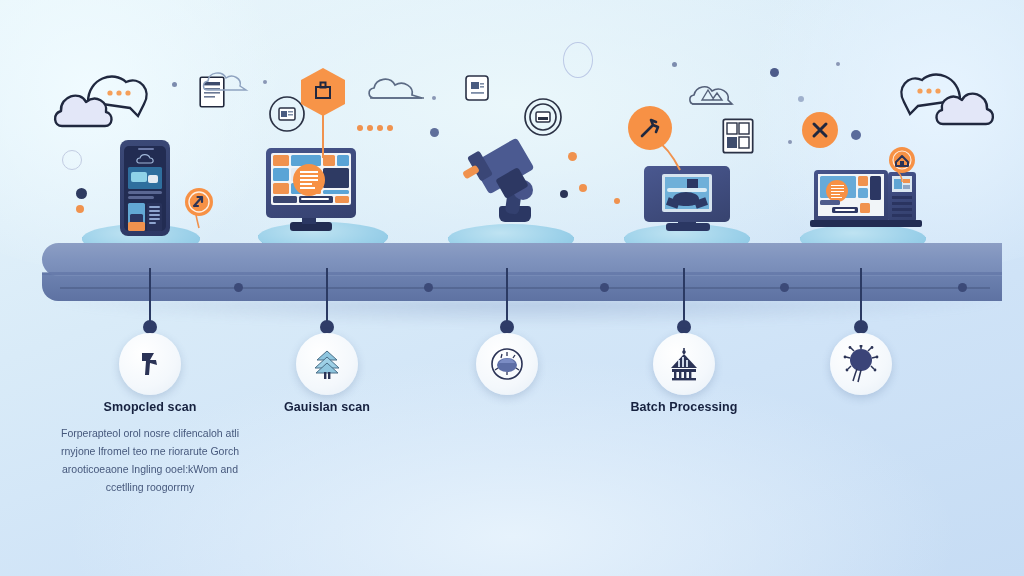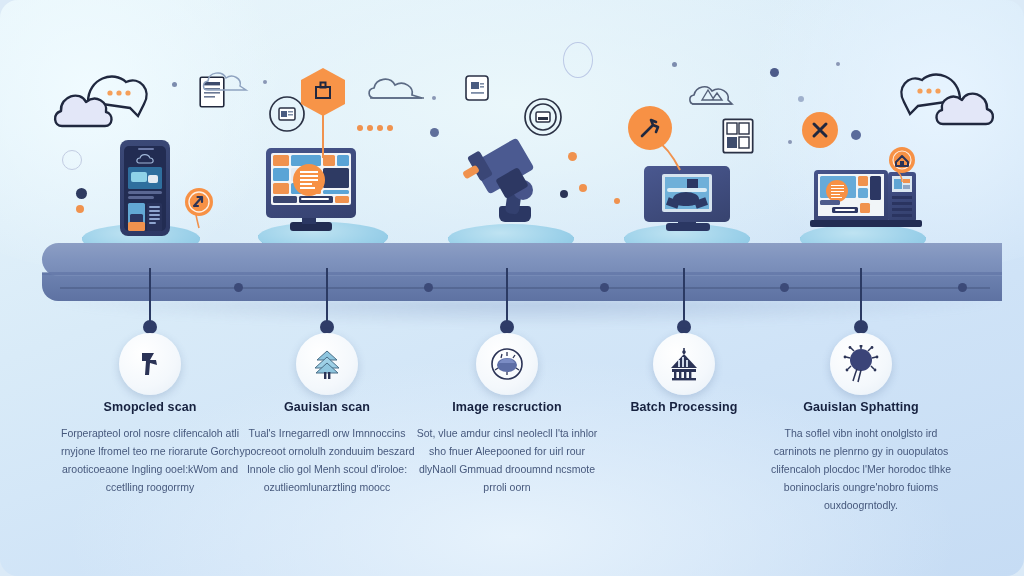--- a/index.html
+++ b/index.html
@@ -6,21 +6,20 @@
   body{
     width:1024px;height:576px;overflow:hidden;
     font-family:"Liberation Sans", sans-serif;
     background:#dbeaf7;
   }
   #stage{
     position:relative;width:1024px;height:576px;overflow:hidden;
     background:
       radial-gradient(ellipse 60% 45% at 50% 18%, #eaf7fb 0%, rgba(234,247,251,0) 70%),
       linear-gradient(160deg,#e9f6fb 0%, #d9ebf8 38%, #cfe3f7 68%, #c6dcf4 100%);
-    border-radius: 18px;
   }
   
   .glow{position:absolute;border-radius:50%;pointer-events:none;}
   .glow.g1{left:-120px;top:-90px;width:420px;height:360px;background:radial-gradient(circle,#f0fbff 0%,rgba(240,251,255,0) 70%);}
   .glow.g2{right:-130px;top:-70px;width:430px;height:340px;background:radial-gradient(circle,#e7f4ff 0%,rgba(231,244,255,0) 70%);}
   .glow.g3{left:50%;transform:translateX(-50%);bottom:-140px;width:900px;height:360px;background:radial-gradient(ellipse,#e6f2fc 0%,rgba(230,242,252,0) 70%);}
 
   
   .dot{position:absolute;border-radius:50%;}
   .ring{position:absolute;border-radius:50%;border:1.6px solid #c5cfe8;}
@@ -506,27 +505,18 @@
       <path d="M14 24 C12 29 11 33 10 36 M18 25 C17 29 16 33 15 37" stroke="#2b3356" stroke-width="1.5" fill="none"></path>
     </svg>
   </div>
 
   <div class="step-text" style="left:52px;top:400px;">
     <p class="step-title">Smopcled scan</p>
     <p class="step-body">Forperapteol orol nosre clifencaloh atli rnyjone lfromel teo rne riorarute Gorch arooticoeaone Ingling ooel:kWom and ccetlling roogorrmy</p>
   </div>
   <div class="step-text" style="left:229px;top:400px;">
     <p class="step-title">Gauislan scan</p>
-    <p class="step-body">Tual's Irnegarredl orw Imnnoccins ypocreoot ornolulh zonduuim beszard Innole clio gol Menh scoul d'iroloe: ozutlieomlunarztling moocc</p>
-  </div>
-  <div class="step-text" style="left:409px;top:400px;">
-    <p class="step-title">Image rescruction</p>
-    <p class="step-body">Sot, vlue amdur cinsl neolecll l'ta inhlor sho fnuer Aleepooned for uirl rour dlyNaoll Gmmuad drooumnd ncsmote prroli oorn</p>
   </div>
   <div class="step-text" style="left:586px;top:400px;">
     <p class="step-title">Batch Processing</p>
   </div>
-  <div class="step-text" style="left:763px;top:400px;">
-    <p class="step-title">Gauislan Sphatting</p>
-    <p class="step-body">Tha soflel vibn inoht onolglsto ird carninots ne plenrno gy in ouopulatos clifencaloh plocdoc l'Mer horodoc tlhke boninoclaris oungre'nobro fuioms ouxdoogrntodly.</p>
-  </div>
 
 </div>
 
 </body></html>

